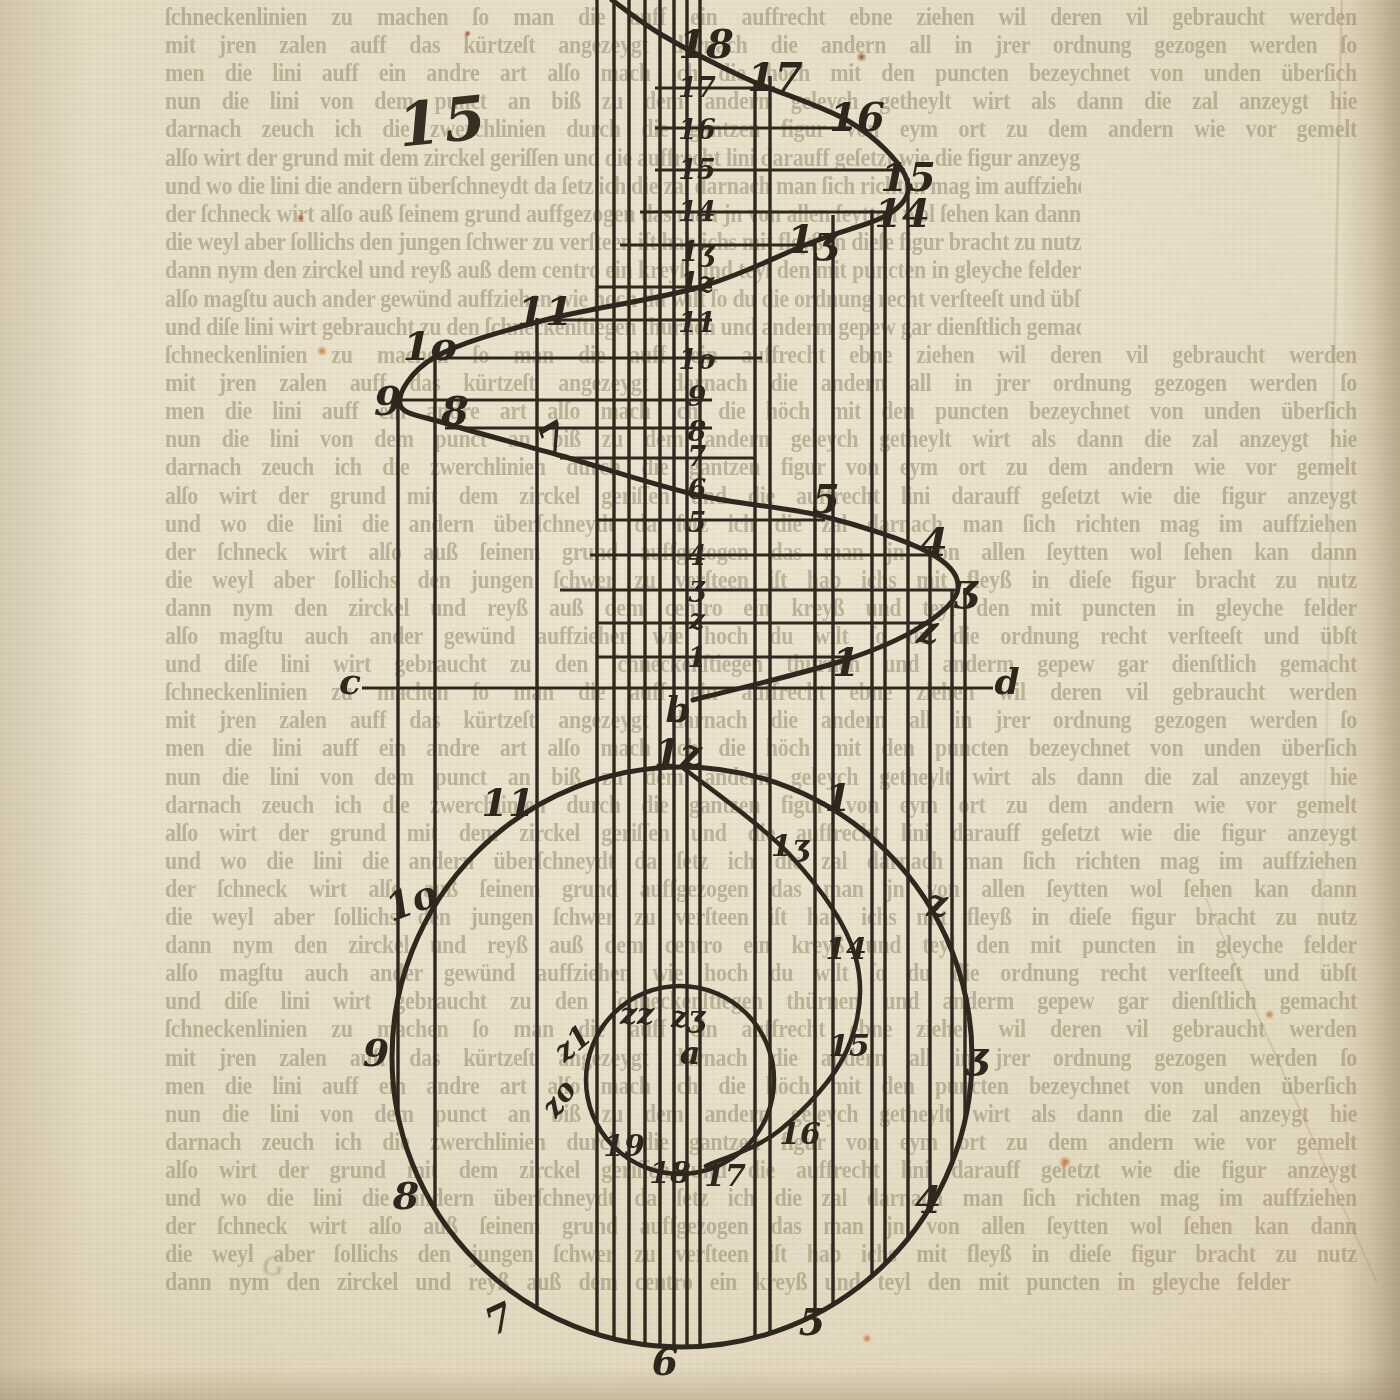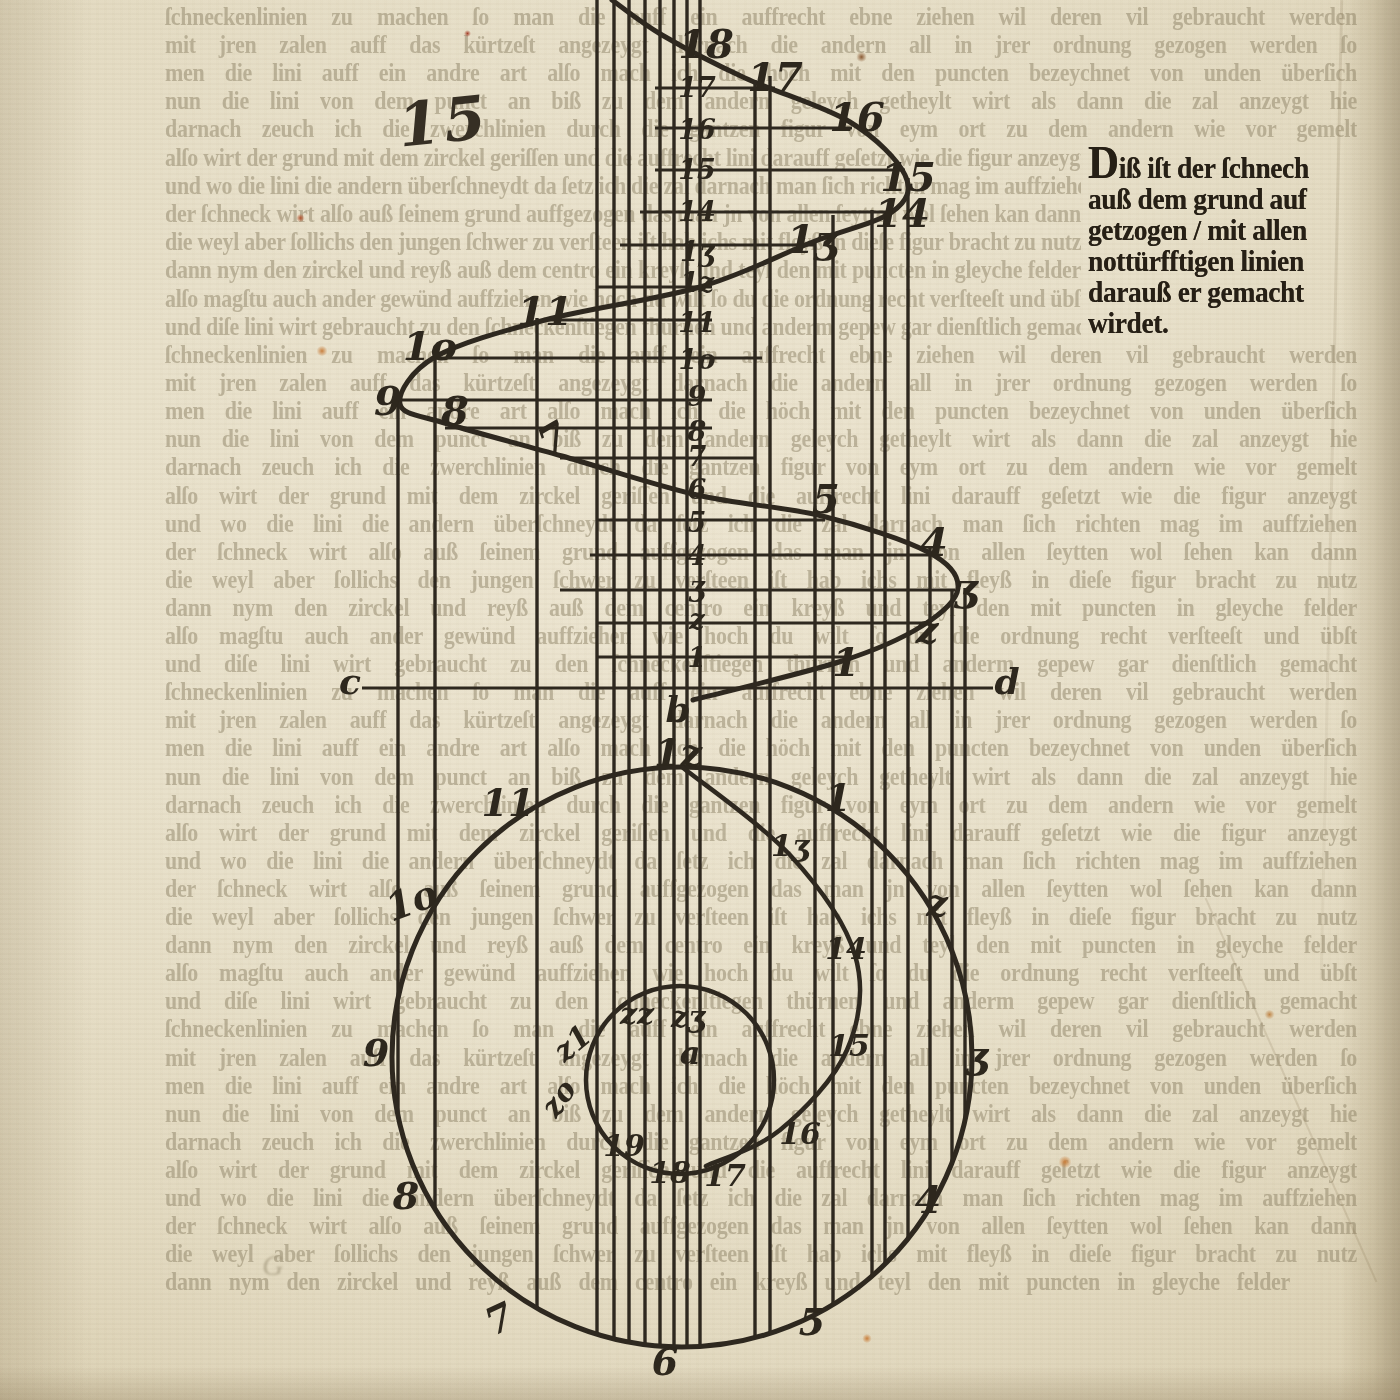--- a/index.html
+++ b/index.html
@@ -94,28 +94,20 @@
       <div class="gline" style="left: 165px; top: 1100.7px; width: 1192px;">nun die lini von dem punct an biß zu dem andern geleych getheylt wirt als dann die zal anzeygt hie</div>
       <div class="gline" style="left: 165px; top: 1128.8px; width: 1192px;">darnach zeuch ich die zwerchlinien durch die gantzen figur von eym ort zu dem andern wie vor gemelt</div>
       <div class="gline" style="left: 165px; top: 1156.9px; width: 1192px;">alſo wirt der grund mit dem zirckel geriſſen und die auffrecht lini darauff geſetzt wie die figur anzeygt</div>
       <div class="gline" style="left: 165px; top: 1185px; width: 1192px;">und wo die lini die andern überſchneydt da ſetz ich die zal darnach man ſich richten mag im auffziehen</div>
       <div class="gline" style="left: 165px; top: 1213.1px; width: 1192px;">der ſchneck wirt alſo auß ſeinem grund auffgezogen das man jn von allen ſeytten wol ſehen kan dann</div>
       <div class="gline" style="left: 165px; top: 1241.2px; width: 1192px;">die weyl aber ſollichs den jungen ſchwer zu verſteen iſt hab ichs mit fleyß in dieſe figur bracht zu nutz</div>
       <div class="gline" style="left: 165px; top: 1269px; width: 1125px;">dann nym den zirckel und reyß auß dem centro ein kreyß und teyl den mit puncten in gleyche felder</div>
     </div>
   <div class="gmark" style="left:262px;top:1248px;">G</div>
 
-  <div id="caption">
-    <span class="cl">Diß iſt der ſchnech</span>
-    <span class="cl">auß dem grund auf</span>
-    <span class="cl">getzogen / mit allen</span>
-    <span class="cl">nottürfftigen linien</span>
-    <span class="cl">darauß er gemacht</span>
-    <span class="cl">wirdet.</span>
-  </div>
 
   <div id="margin-num">15</div>
 
   <svg id="fig" width="1400" height="1400" viewBox="0 0 1400 1400">
       <line x1="398" y1="404" x2="398" y2="1118" stroke="#2e281f" stroke-width="3.4"></line>
       <line x1="435" y1="357" x2="435" y2="1209" stroke="#2e281f" stroke-width="3.4"></line>
       <line x1="537" y1="318" x2="537" y2="1308" stroke="#2e281f" stroke-width="3.4"></line>
       <line x1="597" y1="0" x2="597" y2="1334" stroke="#2e281f" stroke-width="3.4"></line>
       <line x1="614" y1="0" x2="614" y2="1339" stroke="#2e281f" stroke-width="3.4"></line>
       <line x1="629" y1="0" x2="629" y2="1342" stroke="#2e281f" stroke-width="3.4"></line>

